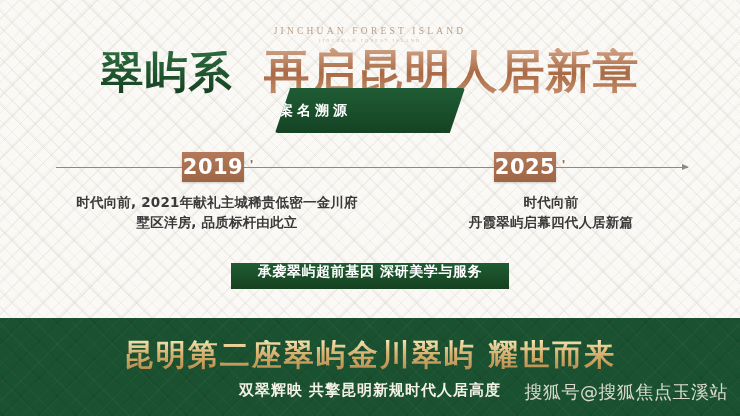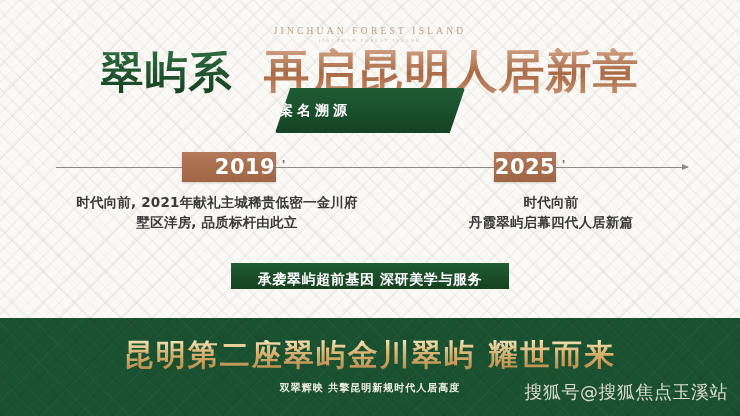--- a/index.html
+++ b/index.html
@@ -77,21 +77,21 @@
     position:absolute;right:-1px;top:-3.5px;width:0;height:0;
     border-top:3.5px solid transparent;border-bottom:3.5px solid transparent;
     border-left:7px solid #8d8a86;
   }
   .year-chip{
     position:absolute;top:152px;height:30px;min-width:62px;
     background:linear-gradient(180deg,#b3795a 0%,#9e6644 100%);
     display:flex;align-items:center;justify-content:center;
     box-shadow:0 1px 2px rgba(0,0,0,.18);
   }
-  .year-chip.left{left:182px;padding-left:32px;}
+  .year-chip.left{left:182px;}
   .year-chip.right{left:494px;}
   .year-text{
     color:#fff;font-weight:700;font-size:21px;letter-spacing:.5px;
     font-family:"DejaVu Sans","Liberation Sans",sans-serif;
   }
   .year-tick{
     position:absolute;right:-9px;top:5px;color:#9b6a4c;font-size:13px;font-weight:700;
   }
 
   
@@ -102,21 +102,21 @@
     font-size:13.5px;font-weight:700;line-height:20px;letter-spacing:.2px;
     font-family:"DejaVu Sans","Liberation Sans",sans-serif;
     color:#3a3a3a;white-space:nowrap;
   }
 
   
   .tag-bar{
     position:absolute;top:263px;left:50%;transform:translateX(-50%);
     width:278px;height:26px;
     background:linear-gradient(180deg,#1f5c34 0%,#15411f 100%);
-    display:flex;align-items:flex-end;justify-content:center;
+    display:flex;align-items:flex-start;justify-content:center;
   }
   .tag-bar-text{
     color:#fff;font-size:14px;font-weight:700;letter-spacing:.6px;
     font-family:"DejaVu Sans","Liberation Sans",sans-serif;white-space:nowrap;
   }
 
   
   .green-panel{
     position:absolute;left:0;right:0;bottom:0;height:98px;
     background-color:#1a5130;
@@ -131,21 +131,21 @@
     font-family:"DejaVu Serif","Liberation Serif",serif;
     font-weight:700;font-size:30px;letter-spacing:2px;line-height:1;
     background:linear-gradient(180deg,#f3e3b4 0%,#d8b271 45%,#b98d4e 100%);
     -webkit-background-clip:text;background-clip:text;
     -webkit-text-fill-color:transparent;color:#ddb978;
     white-space:nowrap;
   }
   .green-h2{
     position:absolute;left:0;right:0;top:63px;text-align:center;
     font-family:"DejaVu Sans","Liberation Sans",sans-serif;
-    font-weight:700;font-size:10px;letter-spacing:1px;color:#f4f1e6;
+    font-weight:700;font-size:15px;letter-spacing:1px;color:#f4f1e6;
     white-space:nowrap;
   }
   .watermark{
     position:absolute;right:12px;bottom:12px;
     font-family:"DejaVu Sans","Liberation Sans",sans-serif;
     font-size:18px;color:#e9e6dc;letter-spacing:.5px;white-space:nowrap;
     opacity:.92;
   }
 </style>
 </head>

